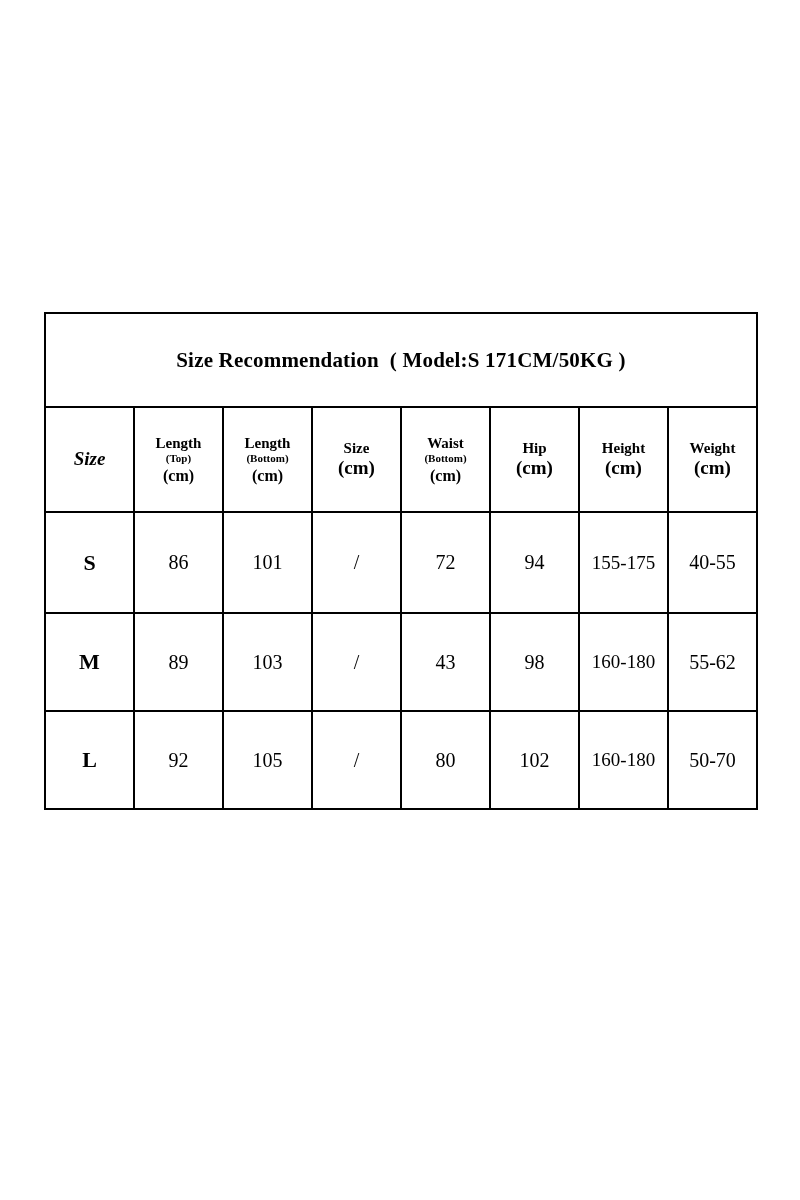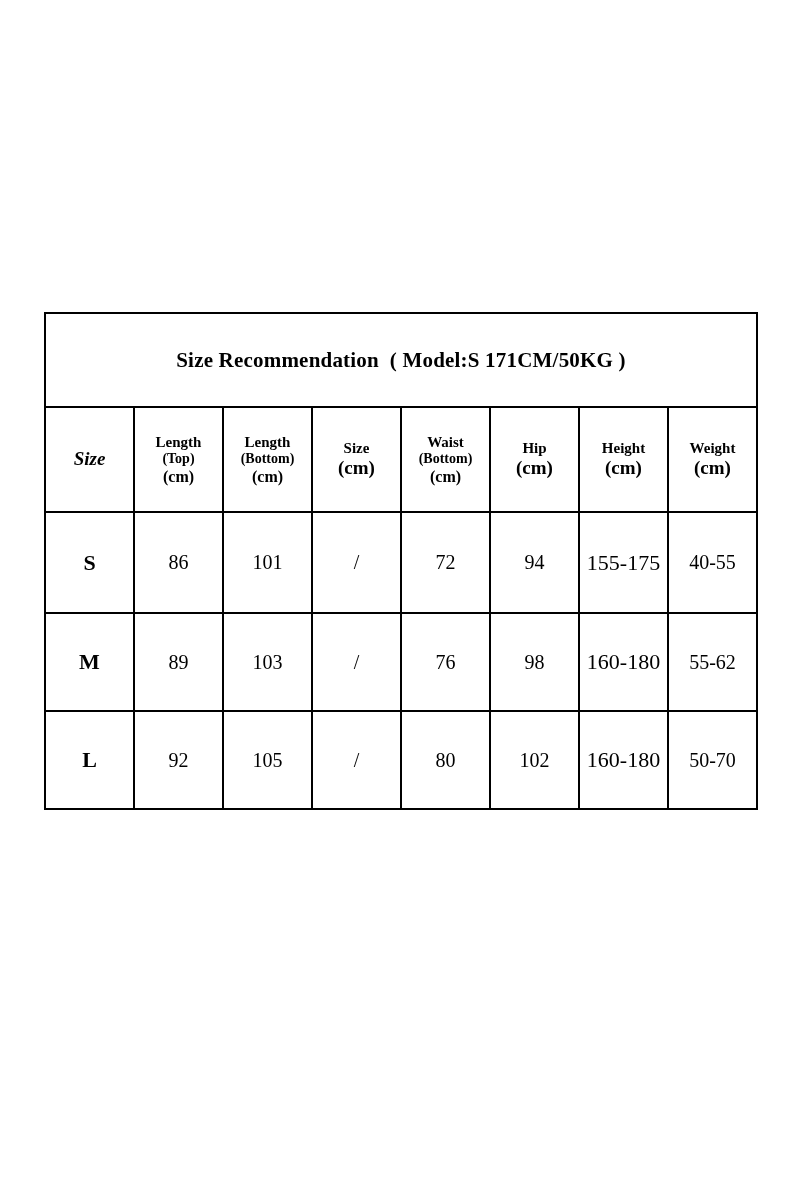--- a/index.html
+++ b/index.html
@@ -55,21 +55,21 @@
   }
   .col-name {
     font-size: 15px;
     font-weight: bold;
   }
   th.size-col .col-name {
     font-size: 19px;
     font-style: italic;
   }
   .col-qual {
-    font-size: 14px;
+    font-size: 11px;
     font-weight: bold;
     text-align: right;
   }
   .col-unit {
     font-size: 16px;
     font-weight: bold;
   }
   th.simple .col-unit {
     font-size: 19px;
   }
@@ -77,21 +77,21 @@
 
   td.size-cell {
     font-size: 22px;
     font-weight: bold;
   }
   td.val-cell {
     font-size: 20px;
     margin-top: 42px;
   }
   td.val-cell.range-small {
-    font-size: 22px;
+    font-size: 19px;
   }
 </style>
 </head>
 <body>
 
 <div class="page">
   <div class="table-wrap">
     <table class="size-chart">
       <tbody>
         <tr class="r-title">
@@ -167,21 +167,21 @@
           <td class="val-cell">94</td>
           <td class="val-cell range-small">155-175</td>
           <td class="val-cell">40-55</td>
         </tr>
 
         <tr class="r-data-m">
           <td class="size-cell">M</td>
           <td class="val-cell">89</td>
           <td class="val-cell">103</td>
           <td class="val-cell">/</td>
-          <td class="val-cell">76</td>
+          <td class="val-cell">43</td>
           <td class="val-cell">98</td>
           <td class="val-cell range-small">160-180</td>
           <td class="val-cell">55-62</td>
         </tr>
 
         <tr class="r-data-l">
           <td class="size-cell">L</td>
           <td class="val-cell">92</td>
           <td class="val-cell">105</td>
           <td class="val-cell">/</td>

